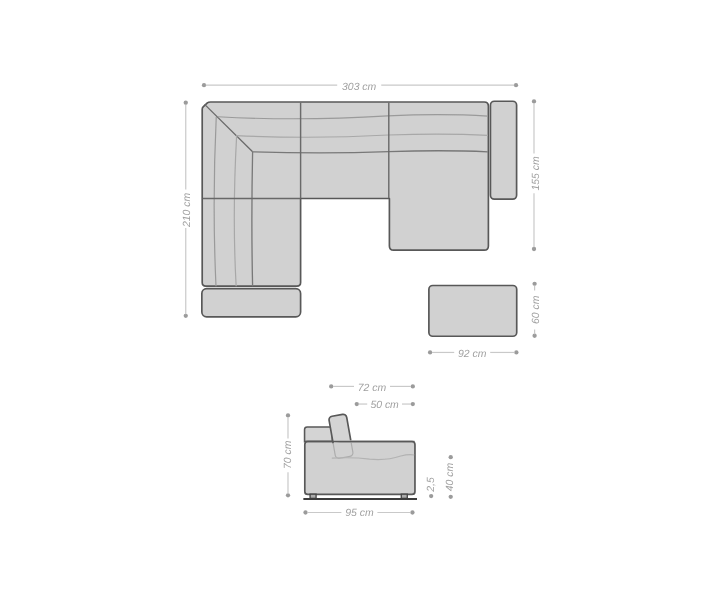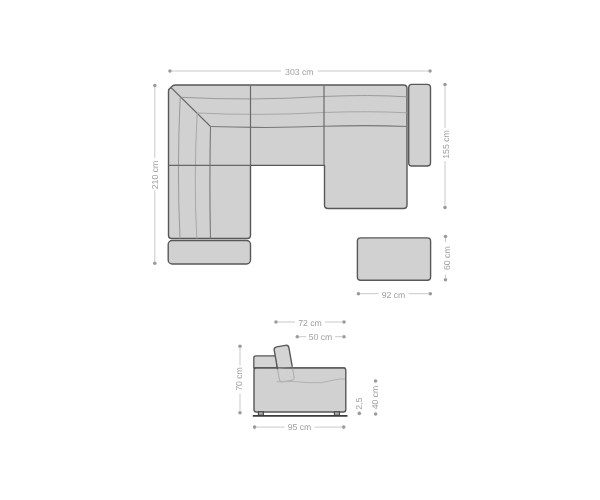--- a/index.html
+++ b/index.html
@@ -1,16 +1,16 @@
 <!DOCTYPE html>
 <html><head>
 <meta charset="utf-8">
 <style>
   html,body{margin:0;padding:0;background:#fff;}
-  .wrap{width:600px;height:500px;position:relative;background:#fff;overflow:hidden;}
+  .wrap{width:600px;height:500px;position:relative;background:#fff;overflow:hidden;font-style:italic;}
   text{font-family:"Liberation Sans", sans-serif;-webkit-font-smoothing:antialiased;text-rendering:geometricPrecision;}
 </style>
 </head>
 <body>
 <div class="wrap">
 <svg width="600" height="500" viewBox="0 0 600 500" xmlns="http://www.w3.org/2000/svg">
   <defs>
     <clipPath id="aboveBody">
           <rect x="0" y="0" width="600" height="368.1"></rect>
         </clipPath>

